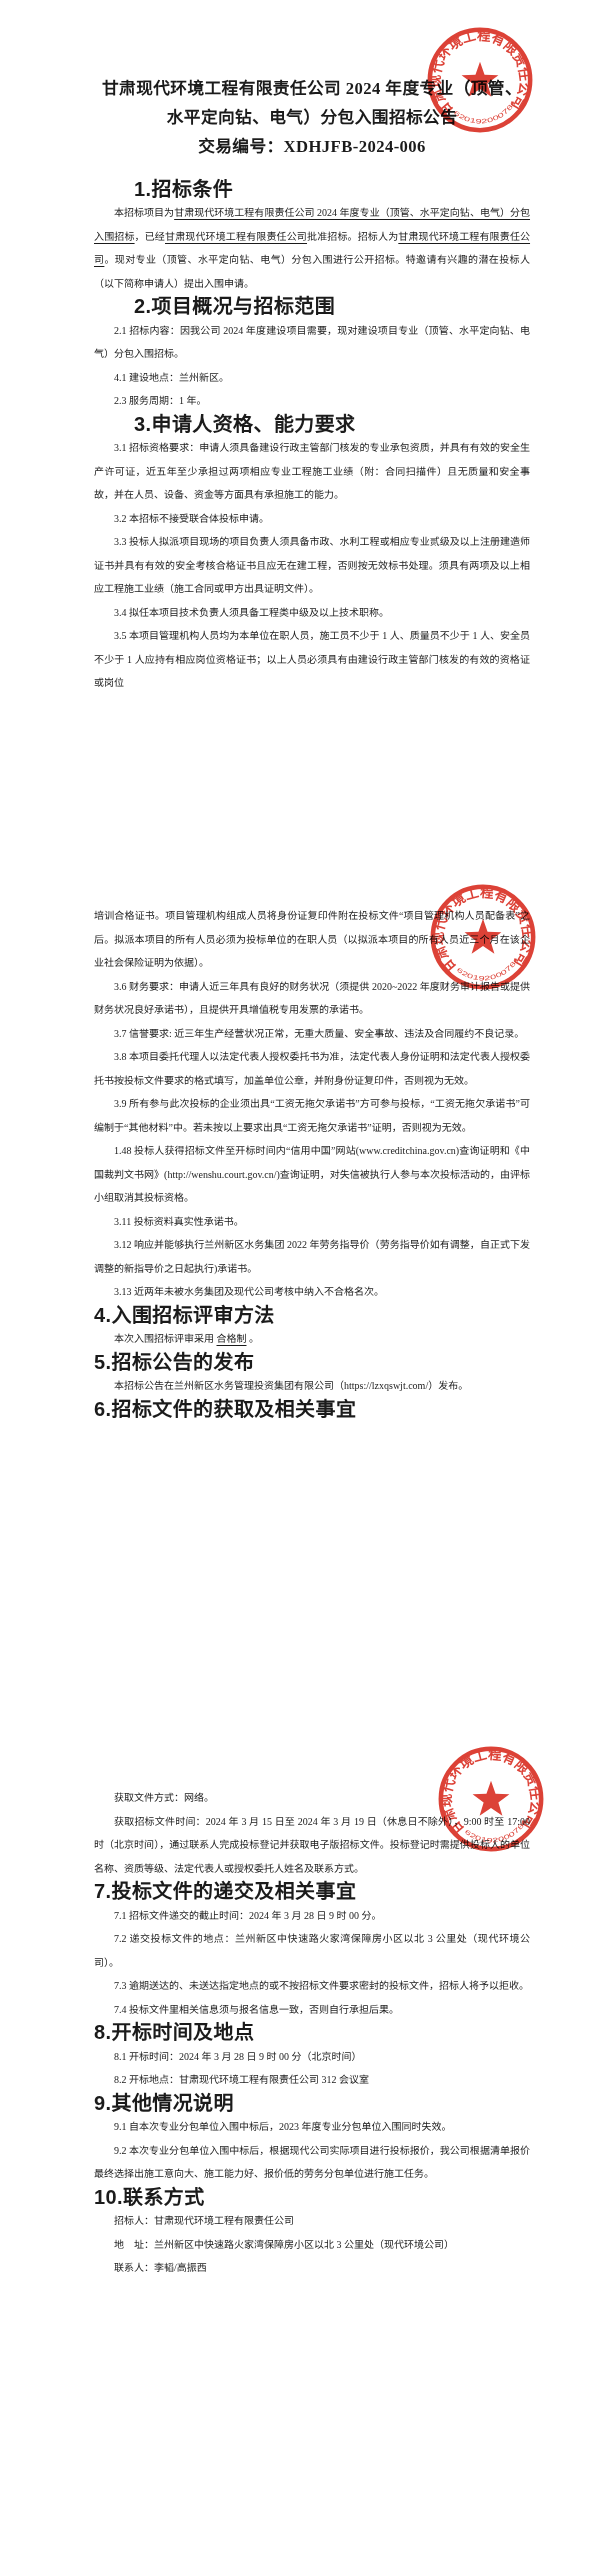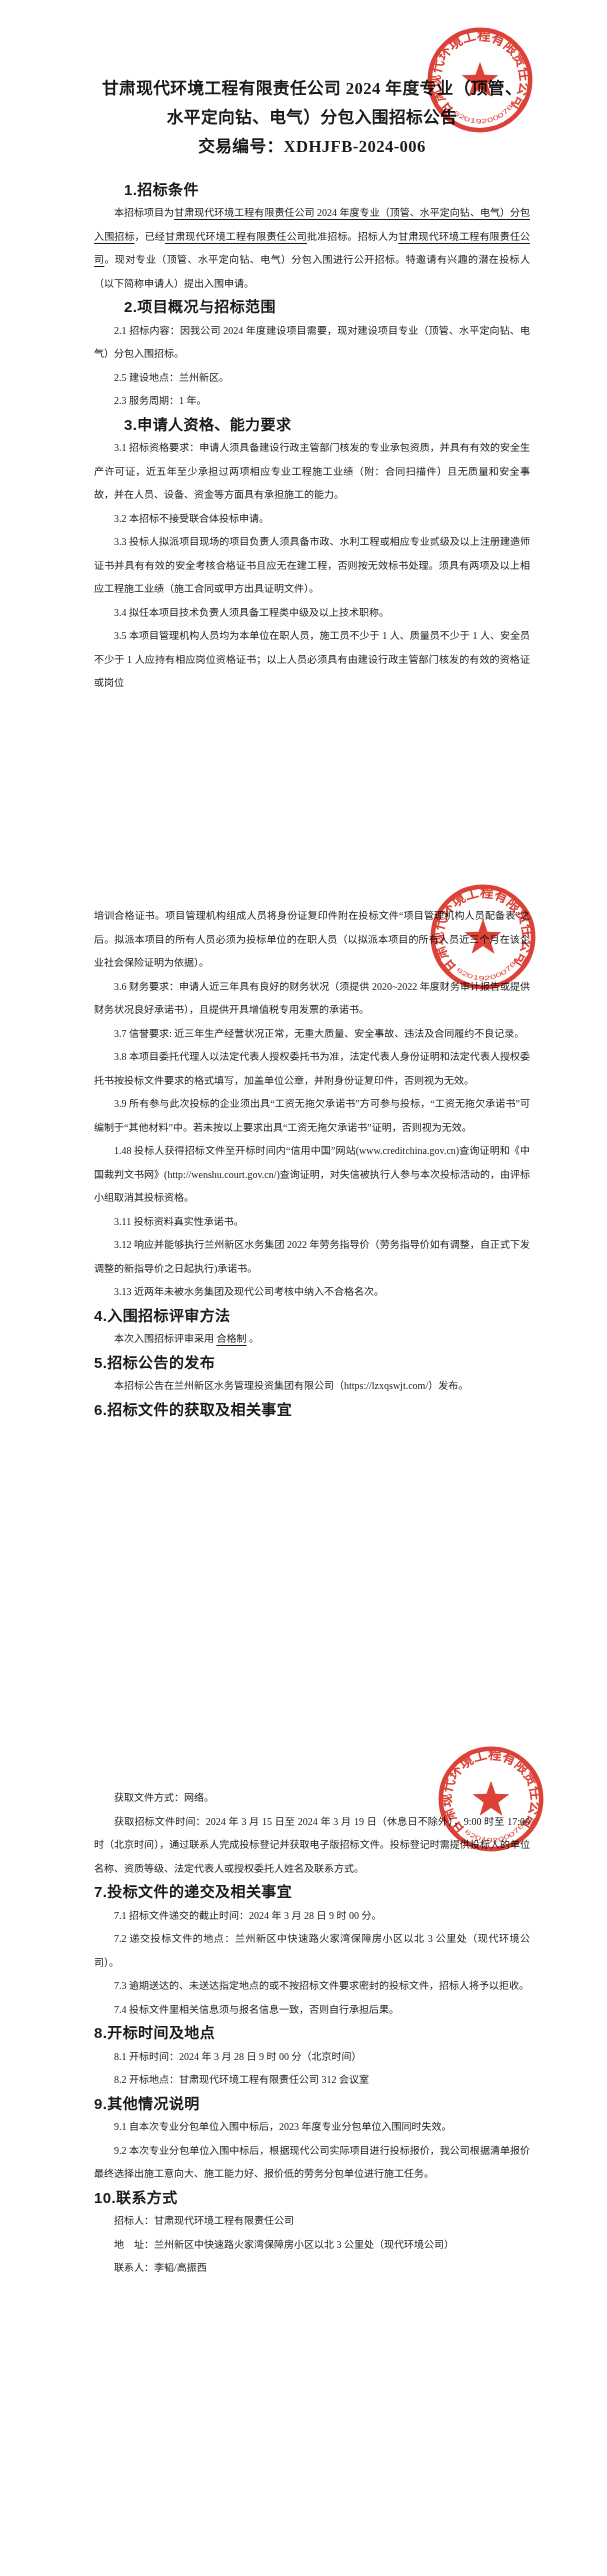--- a/index.html
+++ b/index.html
@@ -30,21 +30,21 @@
     margin:0;
     font-size:10px;
     line-height:23.5px;
     text-align:justify;
   }
   .blocks p.para{text-indent:2em;}
   .blocks p.para.no-indent{text-indent:0;}
   .blocks h2.heading{
     font-weight:bold;
     font-family:"Liberation Sans","DejaVu Sans",sans-serif;
-    font-size:15px;
+    font-size:20px;
     letter-spacing:0.4px;
   }
   .blocks h2.heading.indent{text-indent:2em;}
   .u{text-decoration:underline;text-underline-offset:3px;}
 
   .stamp{
     position:absolute;
     width:114px;
     height:114px;
     z-index:3;
@@ -96,21 +96,21 @@
     <div class="doc-title">
       <div class="title-line">甘肃现代环境工程有限责任公司 2024 年度专业（顶管、</div>
       <div class="title-line">水平定向钻、电气）分包入围招标公告</div>
       <div class="title-line">交易编号：XDHJFB-2024-006</div>
     </div>
     <div class="blocks">
         <h2 class="heading indent"><span>1.招标条件</span></h2>
         <p class="para"><span>本招标项目为</span><span class="u">甘肃现代环境工程有限责任公司 2024 年度专业（顶管、水平定向钻、电气）分包入围招标</span><span>，已经</span><span class="u">甘肃现代环境工程有限责任公司</span><span>批准招标。招标人为</span><span class="u">甘肃现代环境工程有限责任公司</span><span>。现对专业（顶管、水平定向钻、电气）分包入围进行公开招标。特邀请有兴趣的潜在投标人（以下简称申请人）提出入围申请。</span></p>
         <h2 class="heading indent"><span>2.项目概况与招标范围</span></h2>
         <p class="para"><span>2.1 招标内容：因我公司 2024 年度建设项目需要，现对建设项目专业（顶管、水平定向钻、电气）分包入围招标。</span></p>
-        <p class="para"><span>2.5 建设地点：兰州新区。</span></p>
+        <p class="para"><span>4.1 建设地点：兰州新区。</span></p>
         <p class="para"><span>2.3 服务周期：1 年。</span></p>
         <h2 class="heading indent"><span>3.申请人资格、能力要求</span></h2>
         <p class="para"><span>3.1 招标资格要求：申请人须具备建设行政主管部门核发的专业承包资质，并具有有效的安全生产许可证，近五年至少承担过两项相应专业工程施工业绩（附：合同扫描件）且无质量和安全事故，并在人员、设备、资金等方面具有承担施工的能力。</span></p>
         <p class="para"><span>3.2 本招标不接受联合体投标申请。</span></p>
         <p class="para"><span>3.3 投标人拟派项目现场的项目负责人须具备市政、水利工程或相应专业贰级及以上注册建造师证书并具有有效的安全考核合格证书且应无在建工程，否则按无效标书处理。须具有两项及以上相应工程施工业绩（施工合同或甲方出具证明文件）。</span></p>
         <p class="para"><span>3.4 拟任本项目技术负责人须具备工程类中级及以上技术职称。</span></p>
         <p class="para"><span>3.5 本项目管理机构人员均为本单位在职人员，施工员不少于 1 人、质量员不少于 1 人、安全员不少于 1 人应持有相应岗位资格证书；以上人员必须具有由建设行政主管部门核发的有效的资格证或岗位</span></p>
       </div>
   </div>
 

